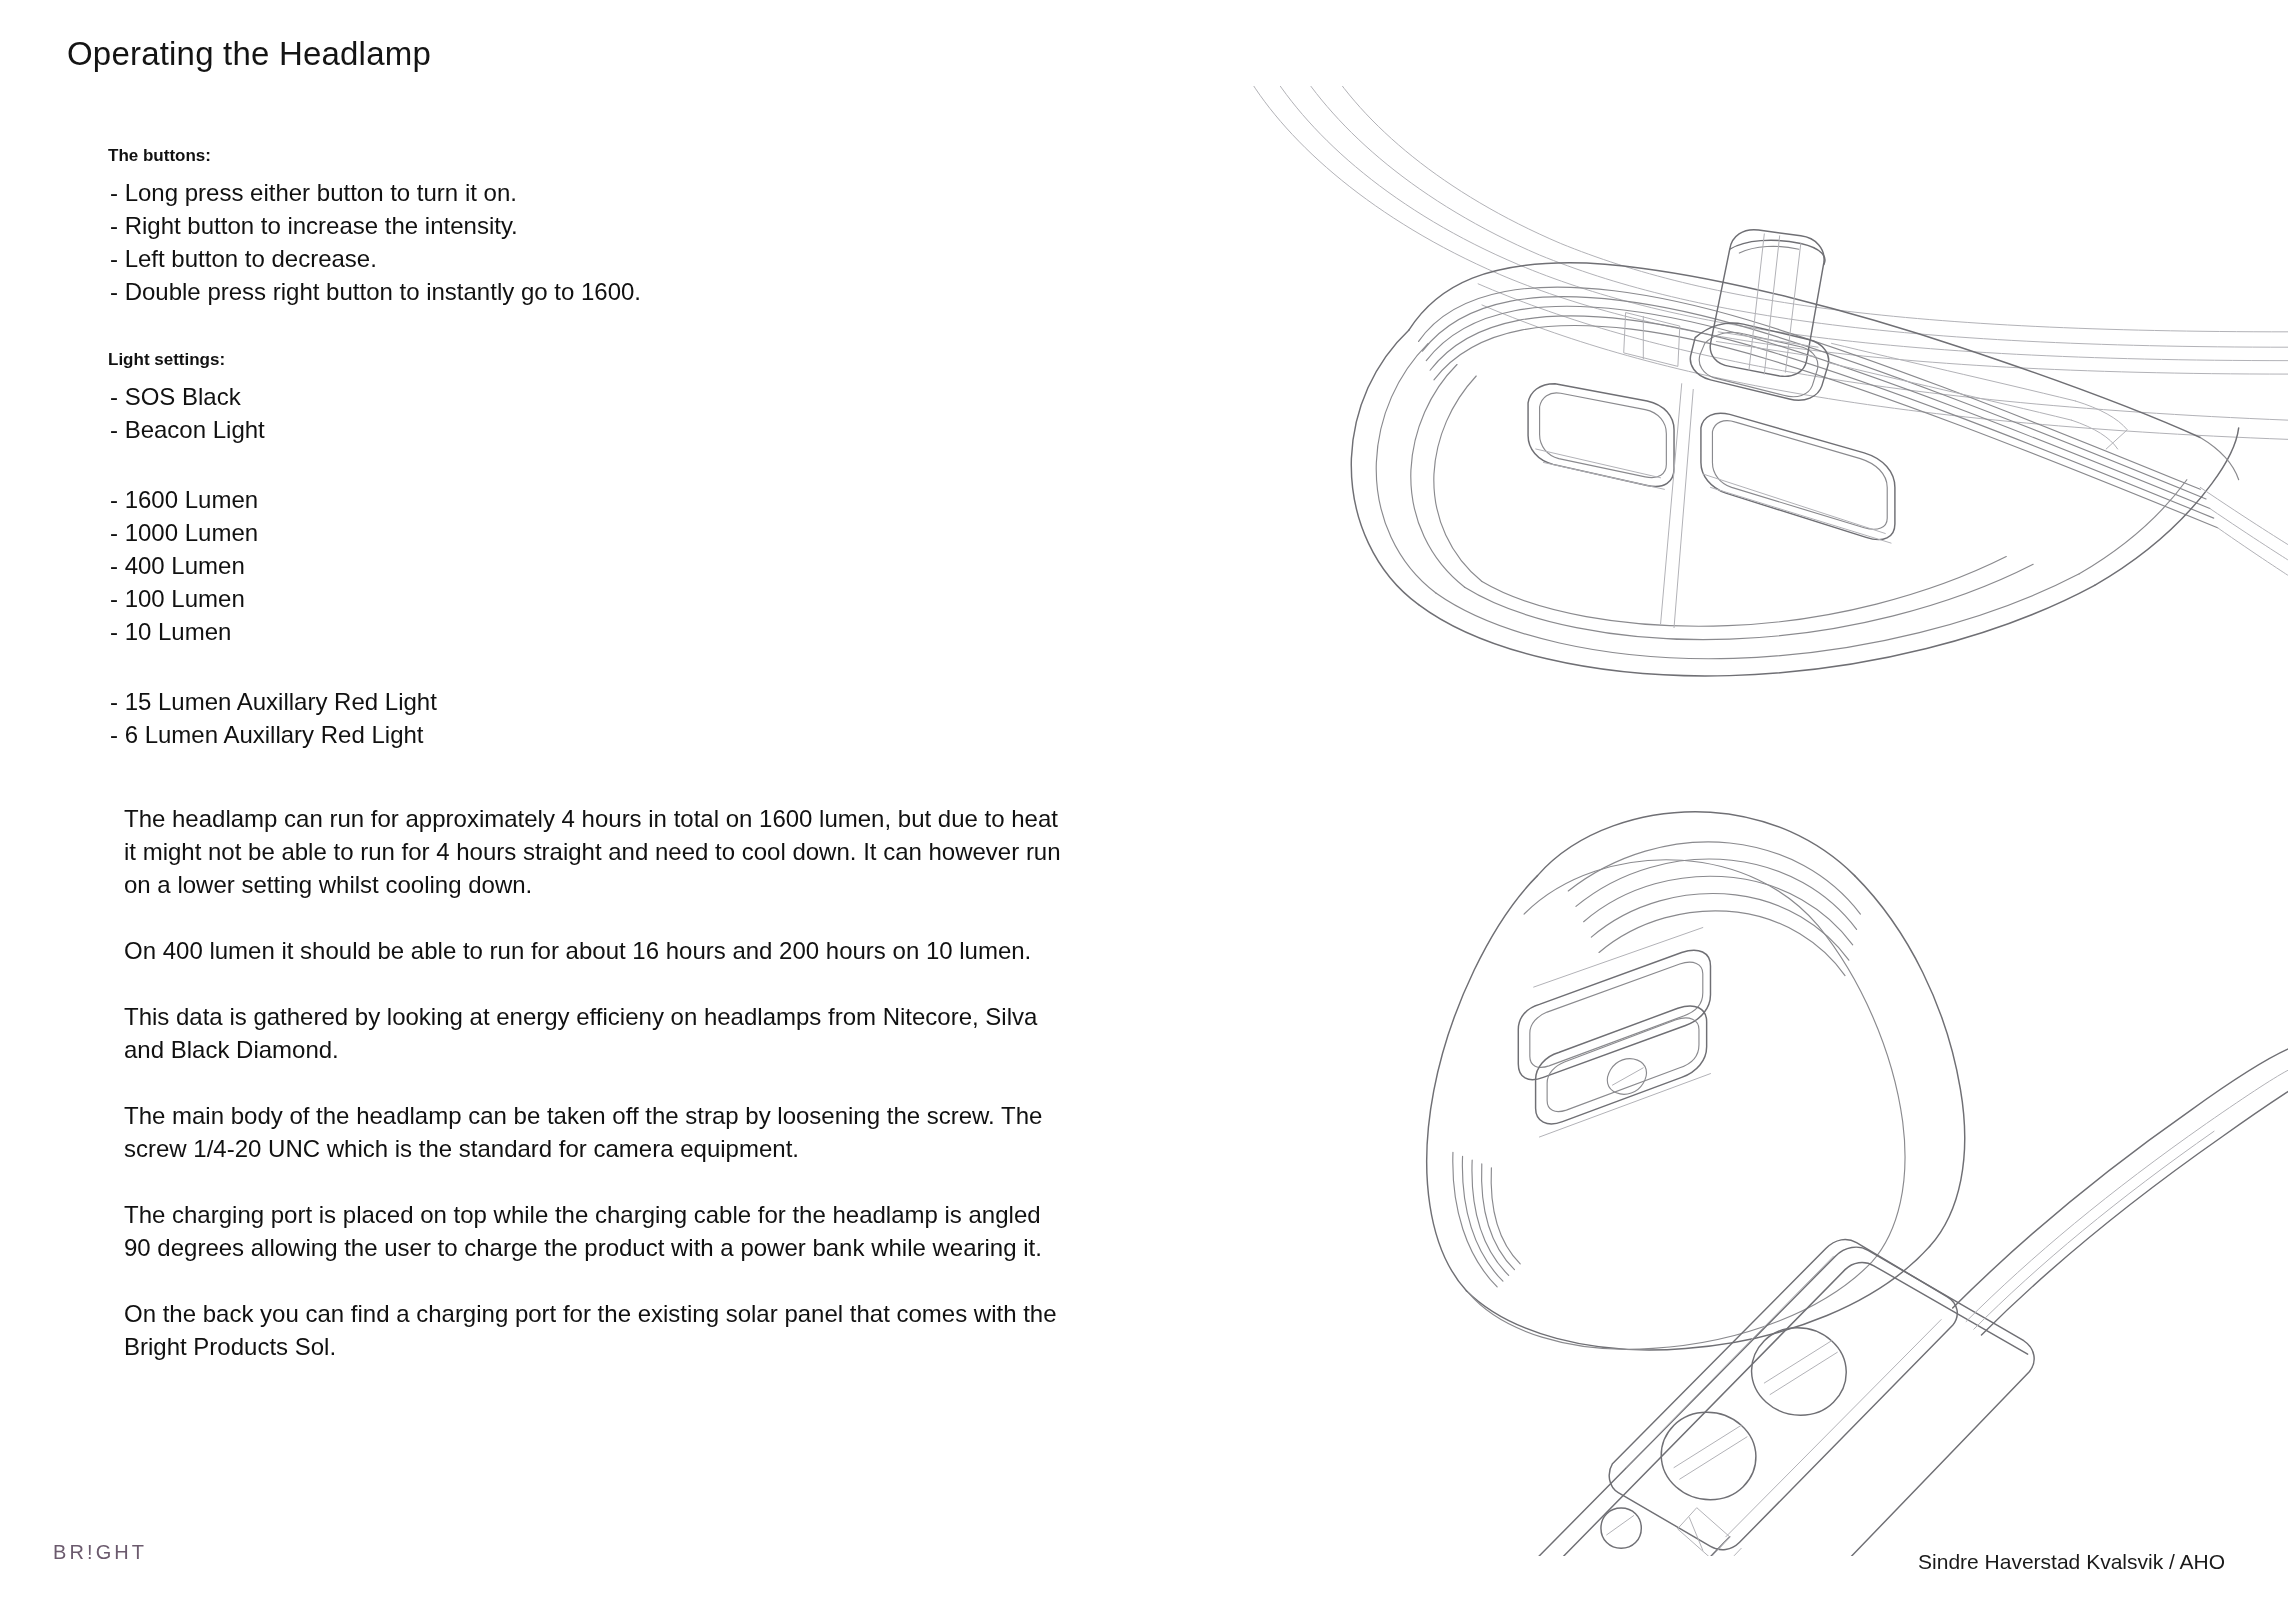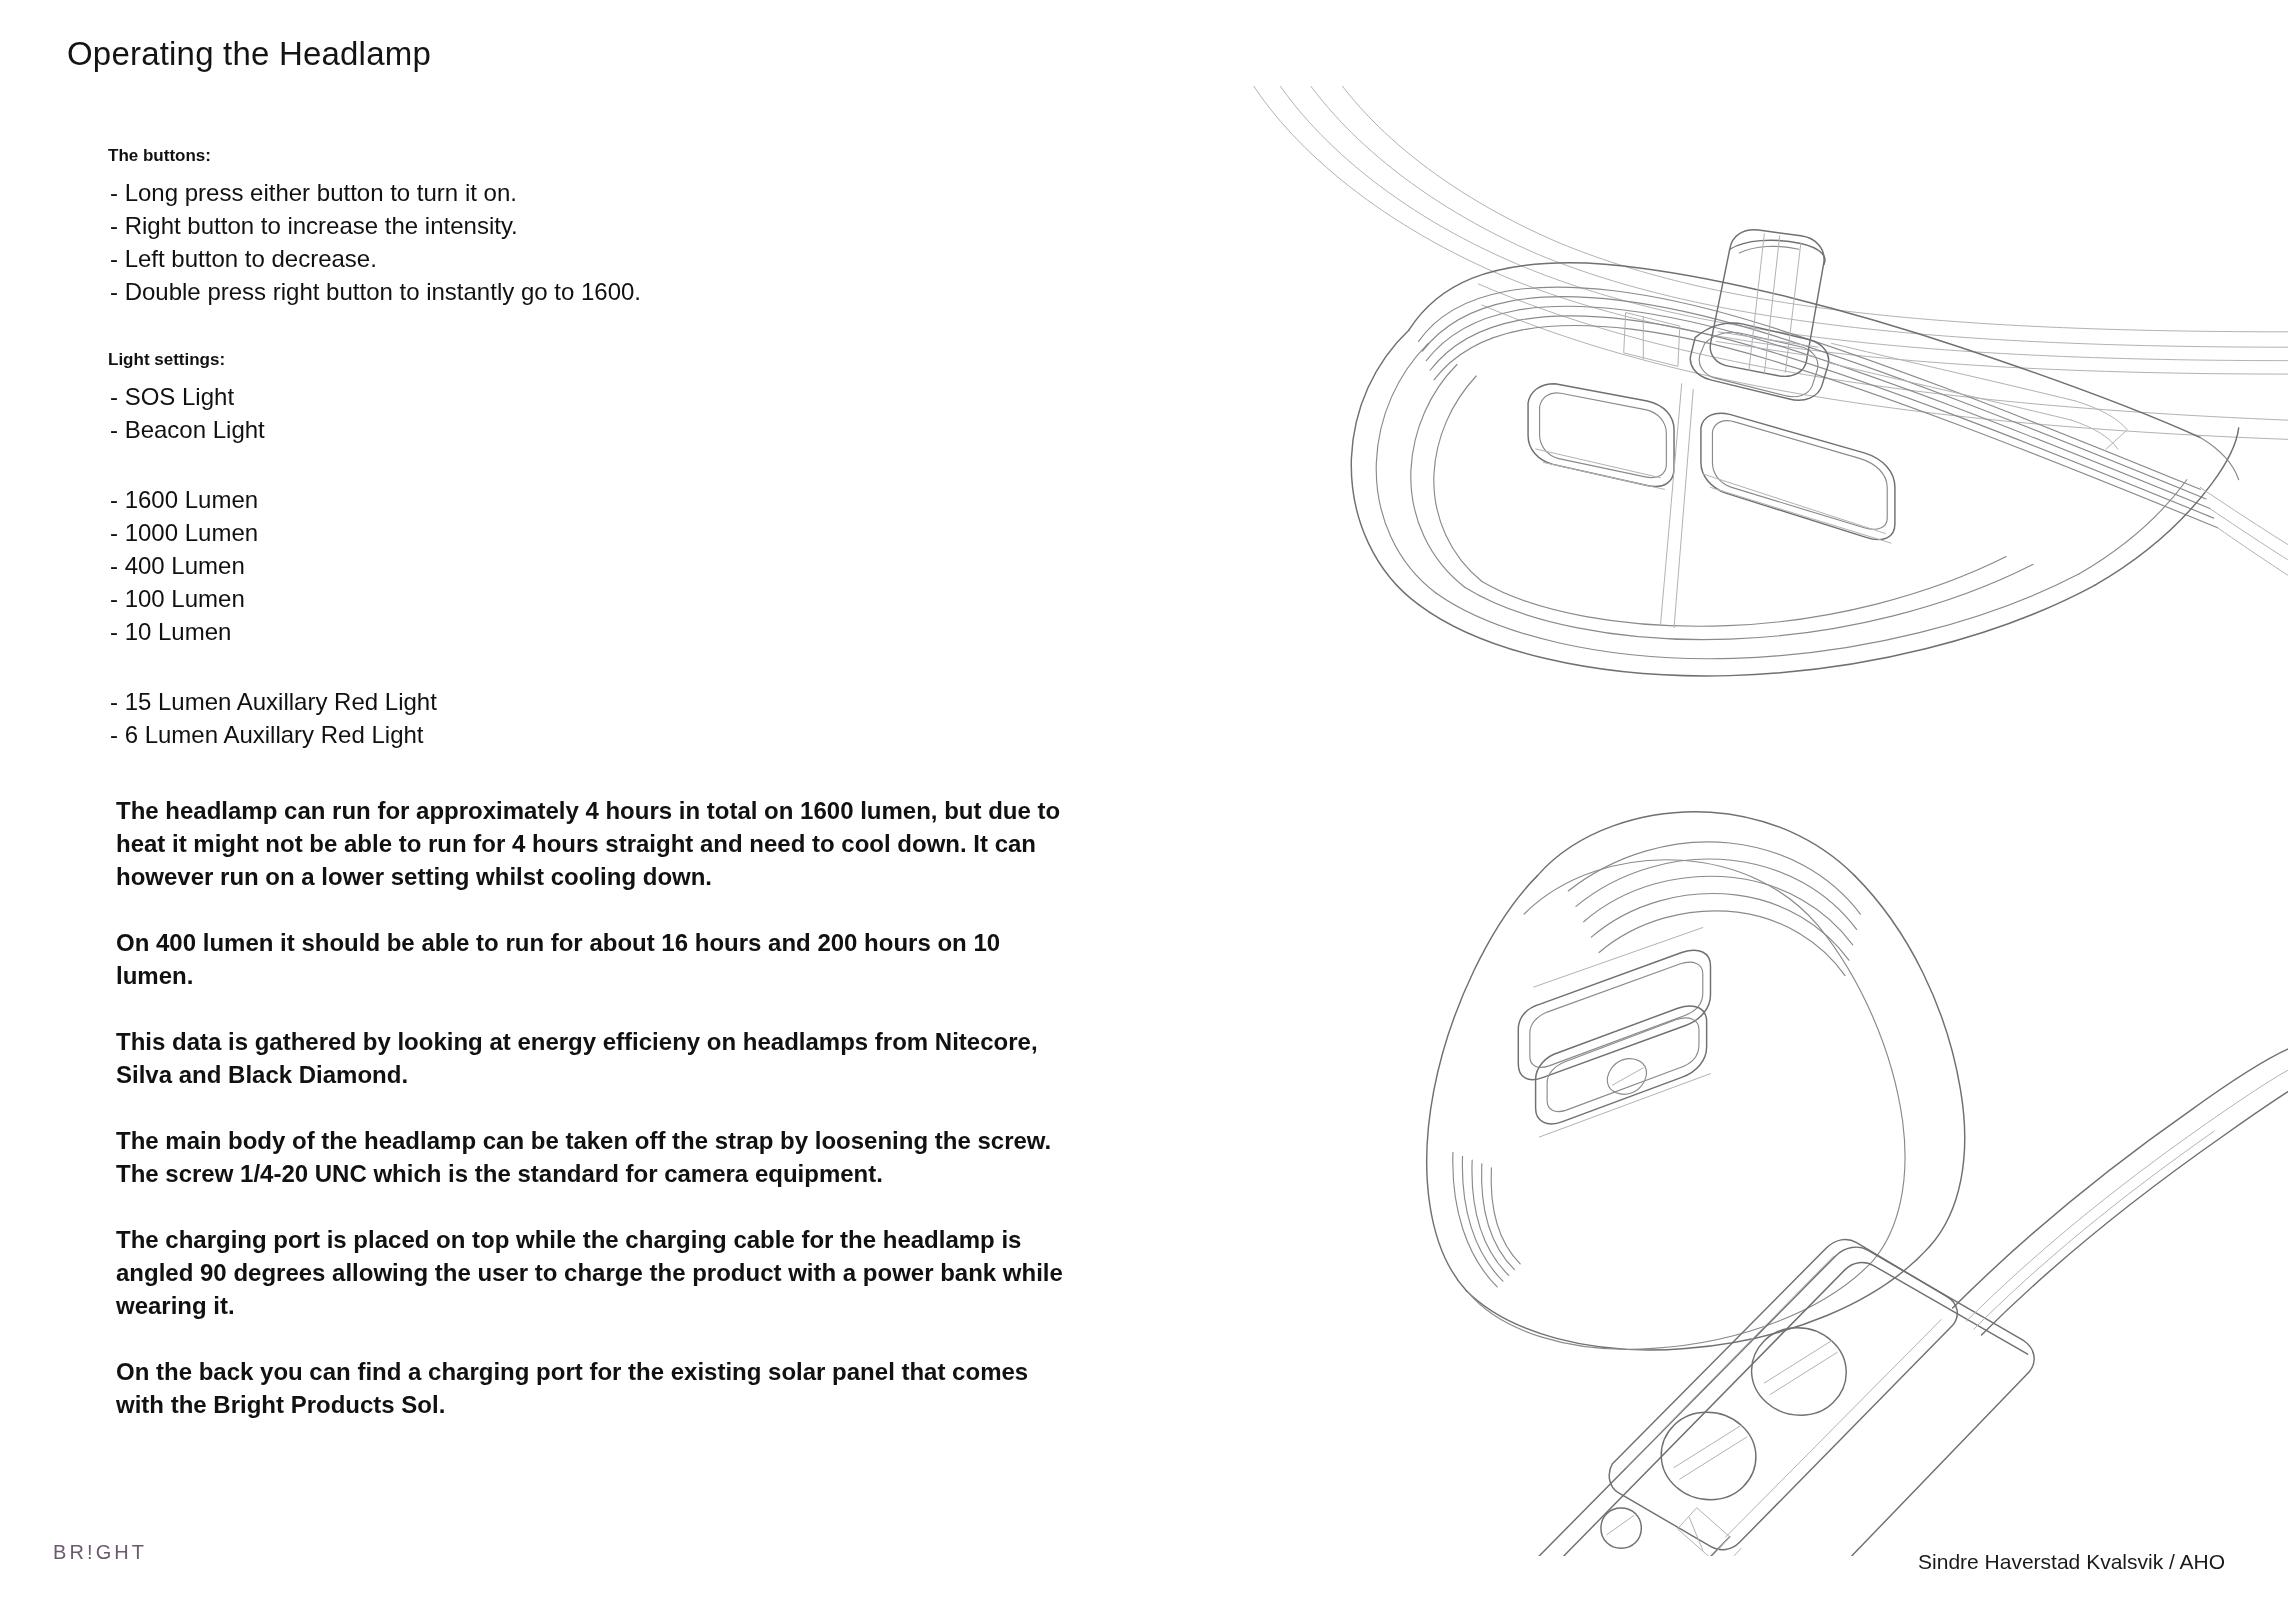--- a/index.html
+++ b/index.html
@@ -59,23 +59,22 @@
     line-height: 33px;
     color: #111111;
     white-space: nowrap;
   }
   .spacer-md { height: 33px; }
 
   .para {
     font-size: 24px;
     line-height: 33px;
     color: #111111;
-    margin: 8px;
+    margin: 16px;
     max-width: 961px;
-    font-weight: bold;
   }
   .para + .para { margin-top: 33px; }
 
   
   #drawings {
     position: absolute;
     left: 1230px;
     top: 86px;
     width: 1059px;
     height: 1422px;
@@ -133,21 +132,21 @@
       <li>- Left button to decrease.</li>
       <li>- Double press right button to instantly go to 1600.</li>
     </ul>
   </div>
 
   <div class="spacer-md"></div>
 
   <div class="block">
     <div class="block-heading">Light settings:</div>
     <ul class="bullet-list">
-      <li>- SOS Light</li>
+      <li>- SOS Black</li>
       <li>- Beacon Light</li>
     </ul>
 
     <div class="spacer-md"></div>
 
     <ul class="bullet-list">
       <li>- 1600 Lumen</li>
       <li>- 1000 Lumen</li>
       <li>- 400 Lumen</li>
       <li>- 100 Lumen</li>

